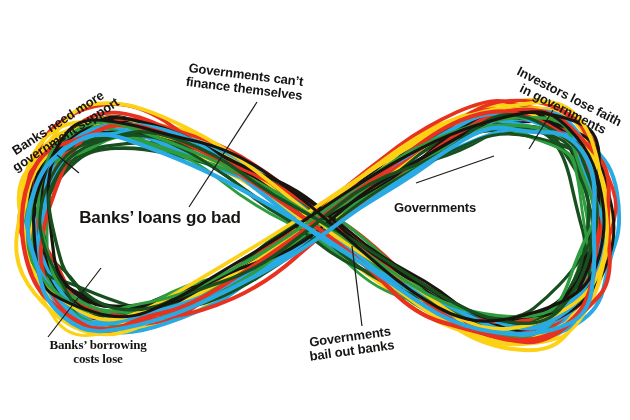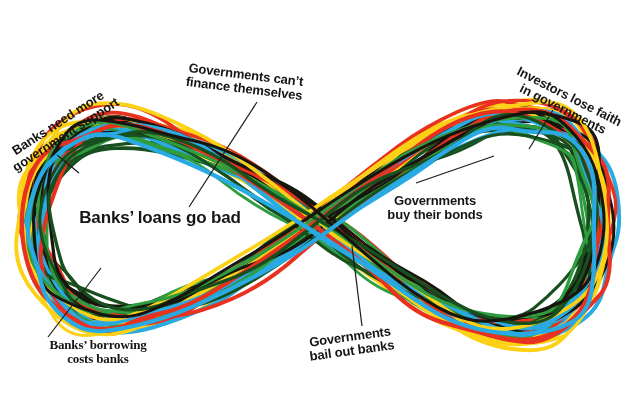--- a/index.html
+++ b/index.html
@@ -92,26 +92,25 @@
     <div>Investors lose faith</div>
     <div>in governments</div>
   </div>
 
   <div class="lbl" style="left:160px; top:218px; transform:translate(-50%,-50%); font-size:17px;">
     <div>Banks’ loans go bad</div>
   </div>
 
   <div class="lbl" style="left:435px; top:208px; transform:translate(-50%,-50%);">
     <div>Governments</div>
-    <div>buy their bonds</div>
   </div>
 
   <div class="lbl" style="left:351px; top:344px; transform:translate(-50%,-50%) rotate(-8deg);">
     <div>Governments</div>
     <div>bail out banks</div>
   </div>
 
   <div class="lbl" style="left:98px; top:352px; transform:translate(-50%,-50%);font-family:Liberation Serif, serif;">
     <div>Banks’ borrowing</div>
-    <div>costs banks</div>
+    <div>costs lose</div>
   </div>
 
 </div>
 
 </body></html>

